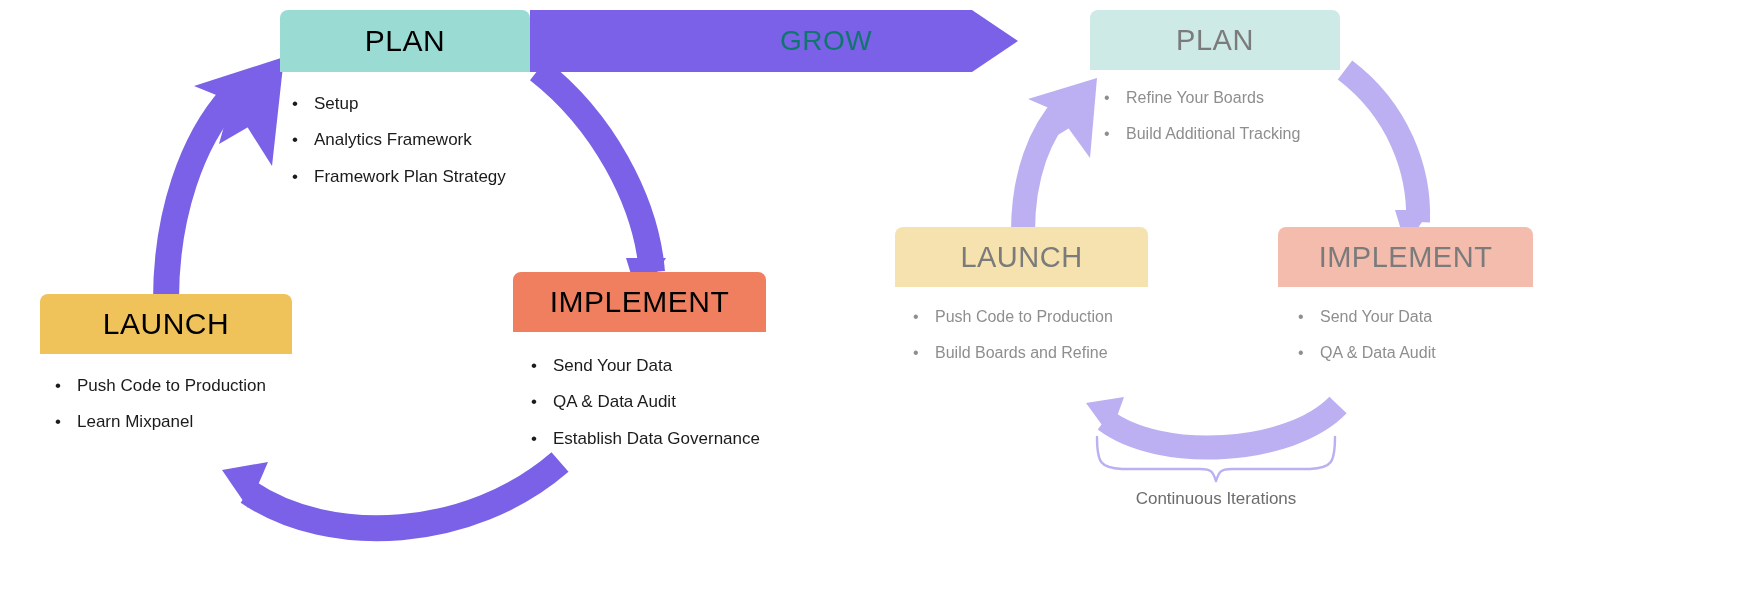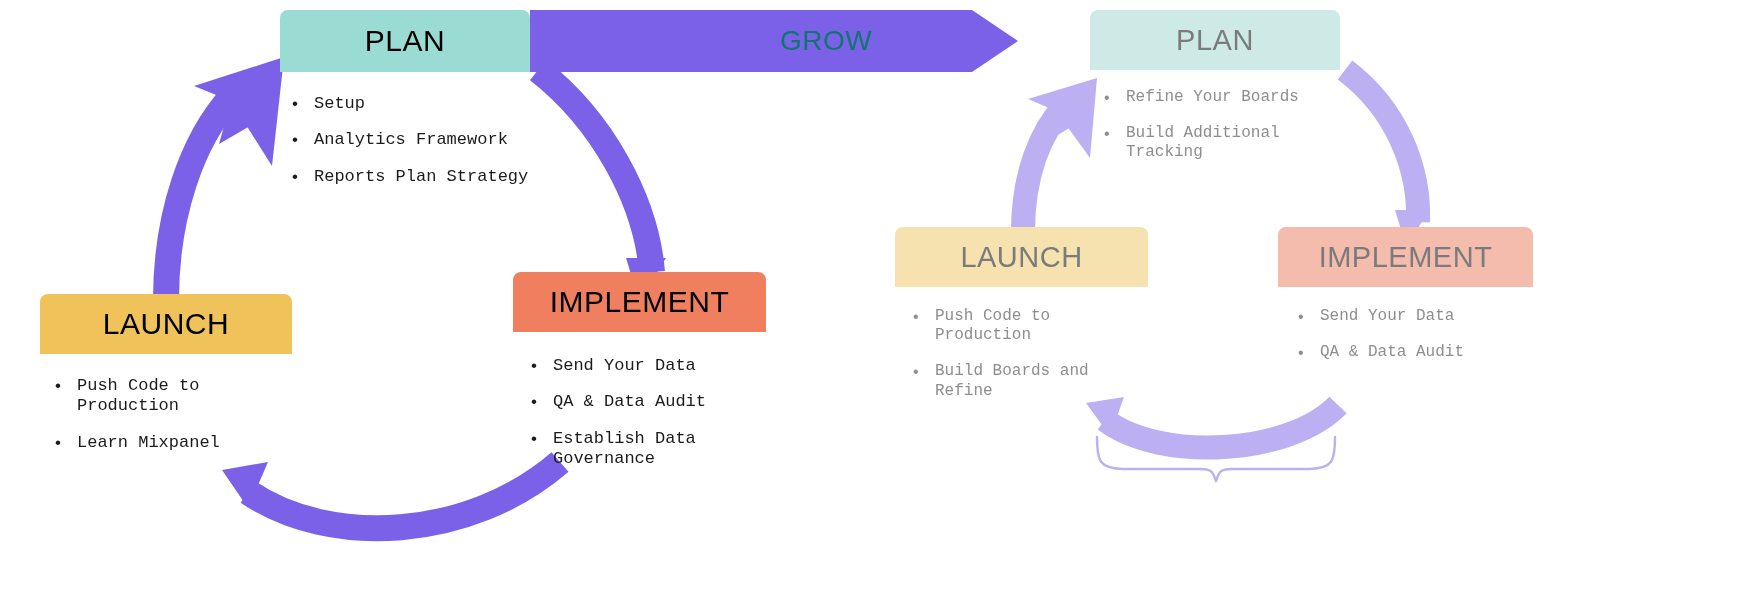--- a/index.html
+++ b/index.html
@@ -13,21 +13,21 @@
     border-radius:8px 8px 0 0;
     display:flex;align-items:center;justify-content:center;
     font-weight:normal;letter-spacing:.5px;
   }
   .node ul{list-style:none;margin:0;padding:0;}
   .node li{
     display:flex;align-items:flex-start;
     line-height:1.2;
   }
   .node li .b{flex:0 0 auto;}
-  .node li .t{flex:1 1 auto;font-family:Liberation Mono, monospace;}
+  .node li .t{flex:1 1 auto;}
 
   
   .active .hdr{color:#000;font-size:30px;}
   .active li{color:#1b1b1b;font-size:17px;margin-bottom:16px;}
   .active li .b{width:22px;text-align:left;}
 
   
   .faded .hdr{color:#7b7b7b;font-size:29px;}
   .faded li{color:#8e8e8e;font-size:16px;margin-bottom:17px;}
   .faded li .b{width:22px;text-align:left;}
@@ -101,21 +101,21 @@
       <li>
         <span class="b">•</span>
         <span class="t">Setup</span>
       </li>
       <li>
         <span class="b">•</span>
         <span class="t">Analytics Framework</span>
       </li>
       <li>
         <span class="b">•</span>
-        <span class="t">Reports Plan Strategy</span>
+        <span class="t">Framework Plan Strategy</span>
       </li>
     </ul>
   </div>
 
   <div class="node active" style="left:513px;top:272px;width:253px;">
     <div class="hdr" style="height:60px;background:#ef7f5f;">IMPLEMENT</div>
     <ul style="margin-top:24px;padding-left:18px;">
       <li>
         <span class="b">•</span>
         <span class="t">Send Your Data</span>
@@ -180,14 +180,15 @@
         <span class="b">•</span>
         <span class="t">Send Your Data</span>
       </li>
       <li>
         <span class="b">•</span>
         <span class="t">QA &amp; Data Audit</span>
       </li>
     </ul>
   </div>
 
+  <div id="cont-label" style="left:1096px;top:489px;width:240px;">Continuous Iterations</div>
 
 </div>
 
 </body></html>

